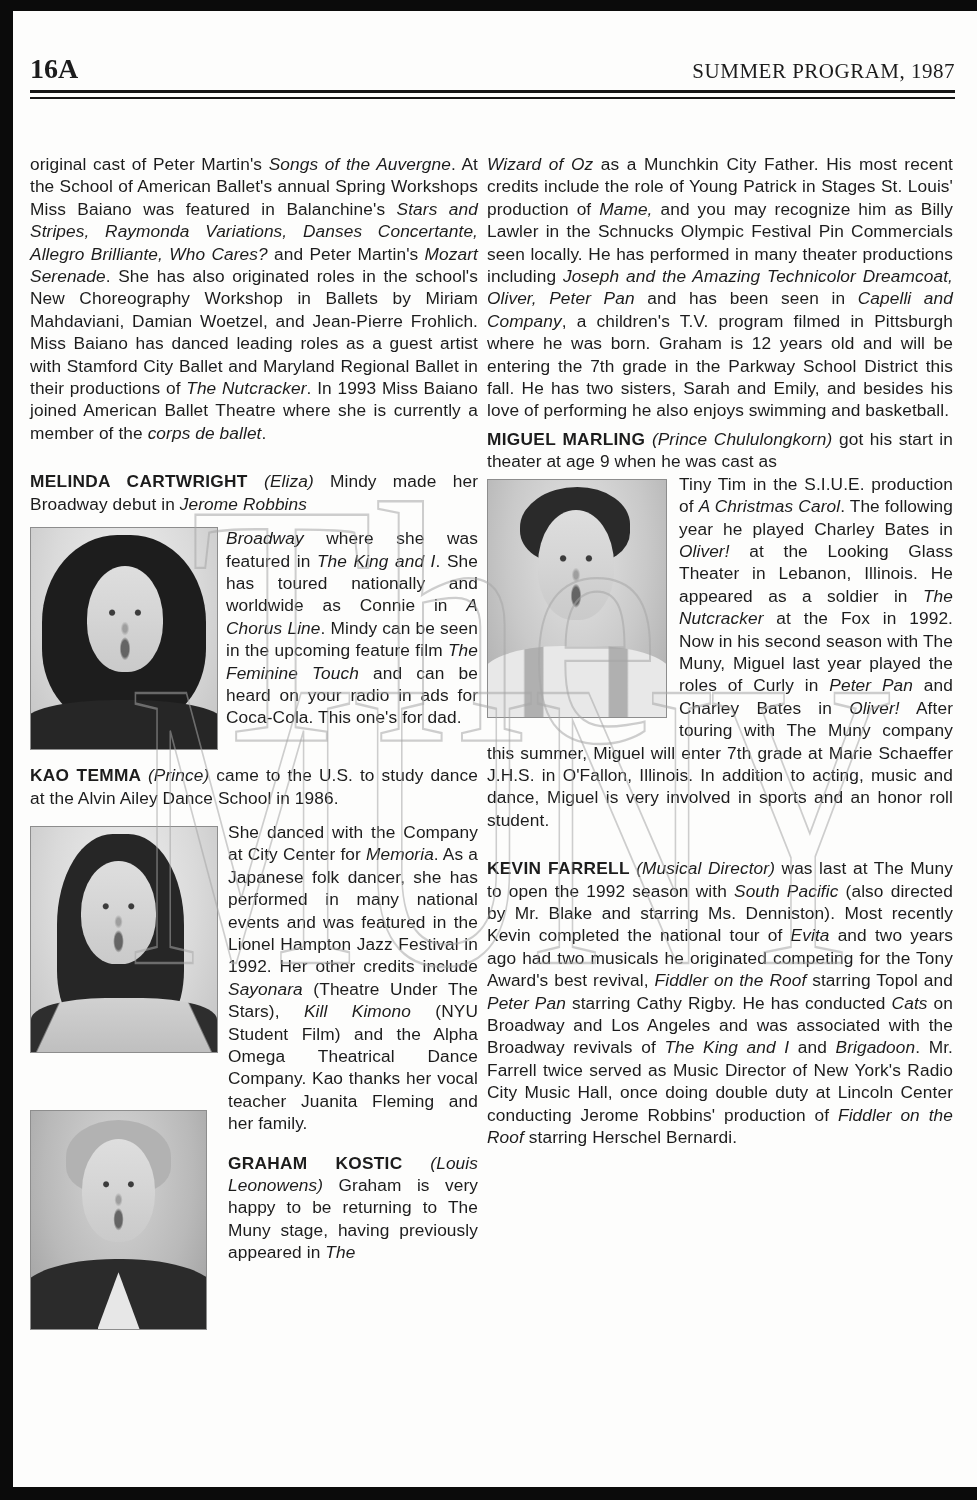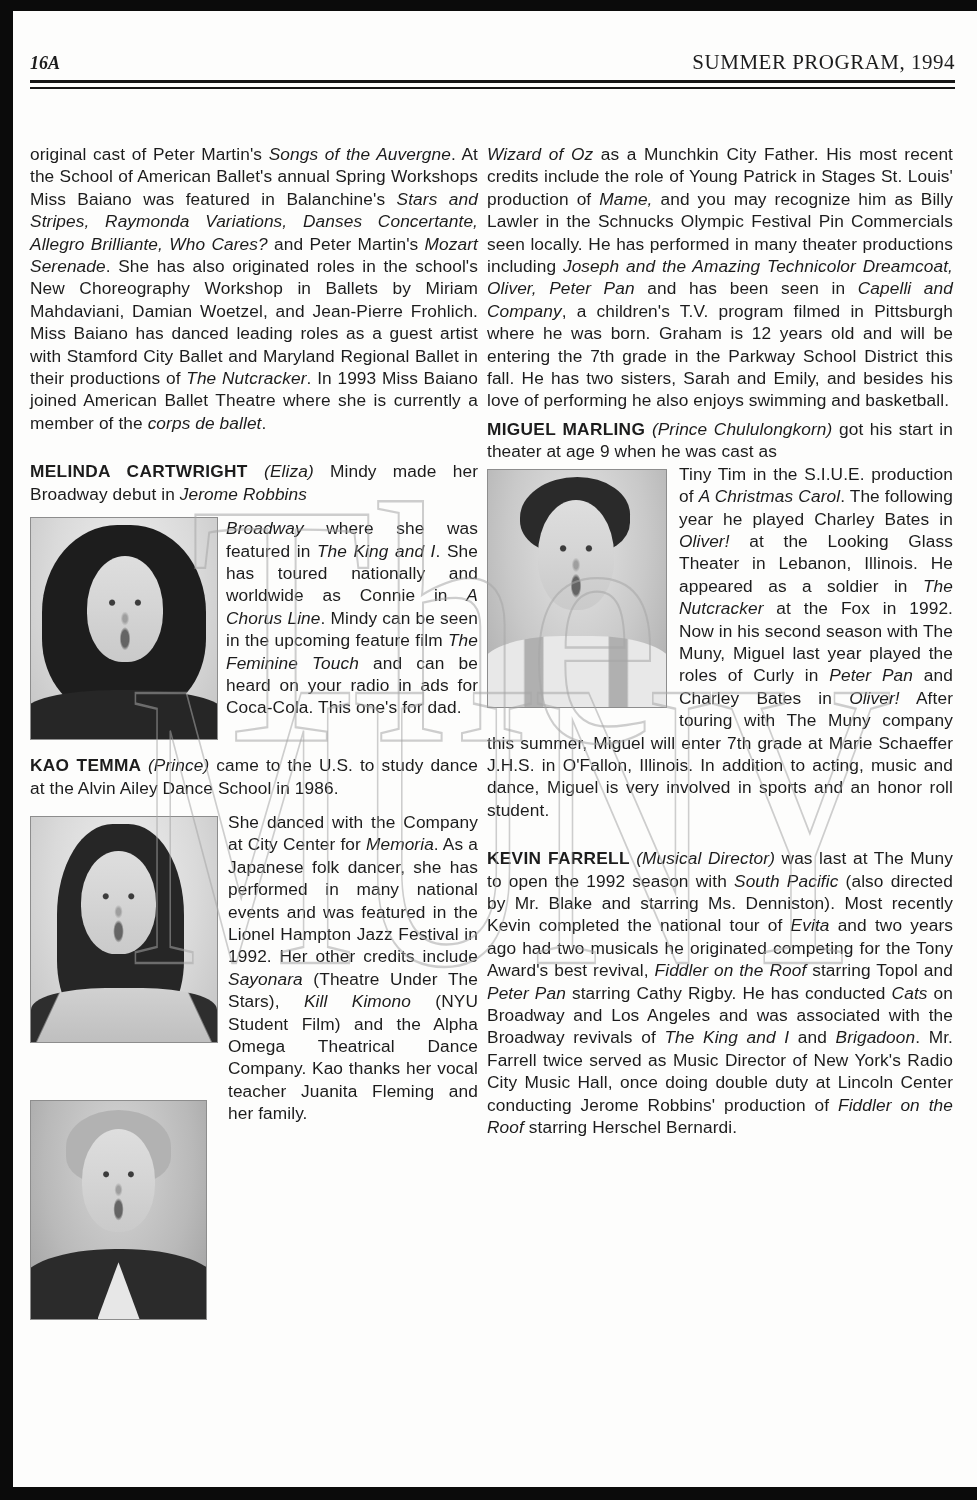--- a/index.html
+++ b/index.html
@@ -12,21 +12,21 @@
   .bar { position:absolute; background:#0b0b0b; z-index:50; }
   .bar-top { left:0; top:0; width:977px; height:11px; }
   .bar-left { left:0; top:0; width:13px; height:1500px; }
   .bar-bottom { left:0; top:1487px; width:977px; height:13px; }
 
   .content { position:relative; margin:0 22px 0 30px; }
 
   
   .hdr { display:flex; justify-content:space-between; align-items:baseline;
          margin-top:24px; font-family:"Liberation Serif", serif; }
-  .hdr .pgnum { font-style:italic; font-weight:bold; font-size:18px;margin-top:29px; }
+  .hdr .pgnum { font-weight:bold; font-size:28px;margin-top:29px; }
   .hdr .prog  { font-size:21px; letter-spacing:0.5px; }
   .rule1 { height:3px; background:#161616; margin-top:5px; }
   .rule2 { height:2px; background:#161616; margin-top:4px; }
 
   .title { text-align:center; font-weight:bold; font-size:30px;
            letter-spacing:0.5px; margin-top:32px; }
 
   
   .cols { display:flex; margin-top:54px; }
   .col-left  { width:448px; }
@@ -109,21 +109,21 @@
   <div class="bar bar-bottom"></div>
 
   <div class="watermark">
     <span class="wm wm-the">The</span>
     <span class="wm wm-muny">MUNY</span>
   </div>
 
   <div class="content">
     <div class="hdr">
       <span class="pgnum">16A</span>
-      <span class="prog">SUMMER PROGRAM, 1994</span>
+      <span class="prog">SUMMER PROGRAM, 1987</span>
     </div>
     <div class="rule1"></div>
     <div class="rule2"></div>
 
 
     <div class="cols">
 
       <div class="col-left">
         <p class="rich">original cast of Peter Martin's <i>Songs of the Auvergne</i>. At the School of American Ballet's annual Spring Workshops Miss Baiano was featured in Balanchine's <i>Stars and Stripes, Raymonda Variations, Danses Concertante, Allegro Brilliante, Who Cares?</i> and Peter Martin's <i>Mozart Serenade</i>. She has also originated roles in the school's New Choreography Workshop in Ballets by Miriam Mahdaviani, Damian Woetzel, and Jean-Pierre Frohlich. Miss Baiano has danced leading roles as a guest artist with Stamford City Ballet and Maryland Regional Ballet in their productions of <i>The Nutcracker</i>. In 1993 Miss Baiano joined American Ballet Theatre where she is currently a member of the <i>corps de ballet</i>.</p>
 
@@ -150,20 +150,21 @@
               </div>
               <div class="photo photo-graham">
                 <div class="ph-hair"></div>
                 <div class="ph-face"></div>
                 <div class="ph-torso"></div>
                 <div class="ph-shirt"></div>
               </div>
             </div>
             <div class="txt">
               <p class="rich">She danced with the Company at City Center for <i>Memoria</i>. As a Japanese folk dancer, she has performed in many national events and was featured in the Lionel Hampton Jazz Festival in 1992. Her other credits include <i>Sayonara</i> (Theatre Under The Stars), <i>Kill Kimono</i> (NYU Student Film) and the Alpha Omega Theatrical Dance Company. Kao thanks her vocal teacher Juanita Fleming and her family.</p>
+              <p class="rich kao-body-graham"><b>GRAHAM KOSTIC </b><i>(Louis Leonowens)</i> Graham is very happy to be returning to The Muny stage, having previously appeared in <i>The</i></p>
             </div>
           </div>
         </div>
       </div>
 
       <div class="col-right">
         <p class="rich"><i>Wizard of Oz</i> as a Munchkin City Father. His most recent credits include the role of Young Patrick in Stages St. Louis' production of <i>Mame,</i> and you may recognize him as Billy Lawler in the Schnucks Olympic Festival Pin Commercials seen locally. He has performed in many theater productions including <i>Joseph and the Amazing Technicolor Dreamcoat, Oliver, Peter Pan</i> and has been seen in <i>Capelli and Company</i>, a children's T.V. program filmed in Pittsburgh where he was born. Graham is 12 years old and will be entering the 7th grade in the Parkway School District this fall. He has two sisters, Sarah and Emily, and besides his love of performing he also enjoys swimming and basketball.</p>
 
         <div class="sec-miguel">
           <p class="rich"><b>MIGUEL MARLING </b><i>(Prince Chululongkorn)</i> got his start in theater at age 9 when he was cast as</p>

